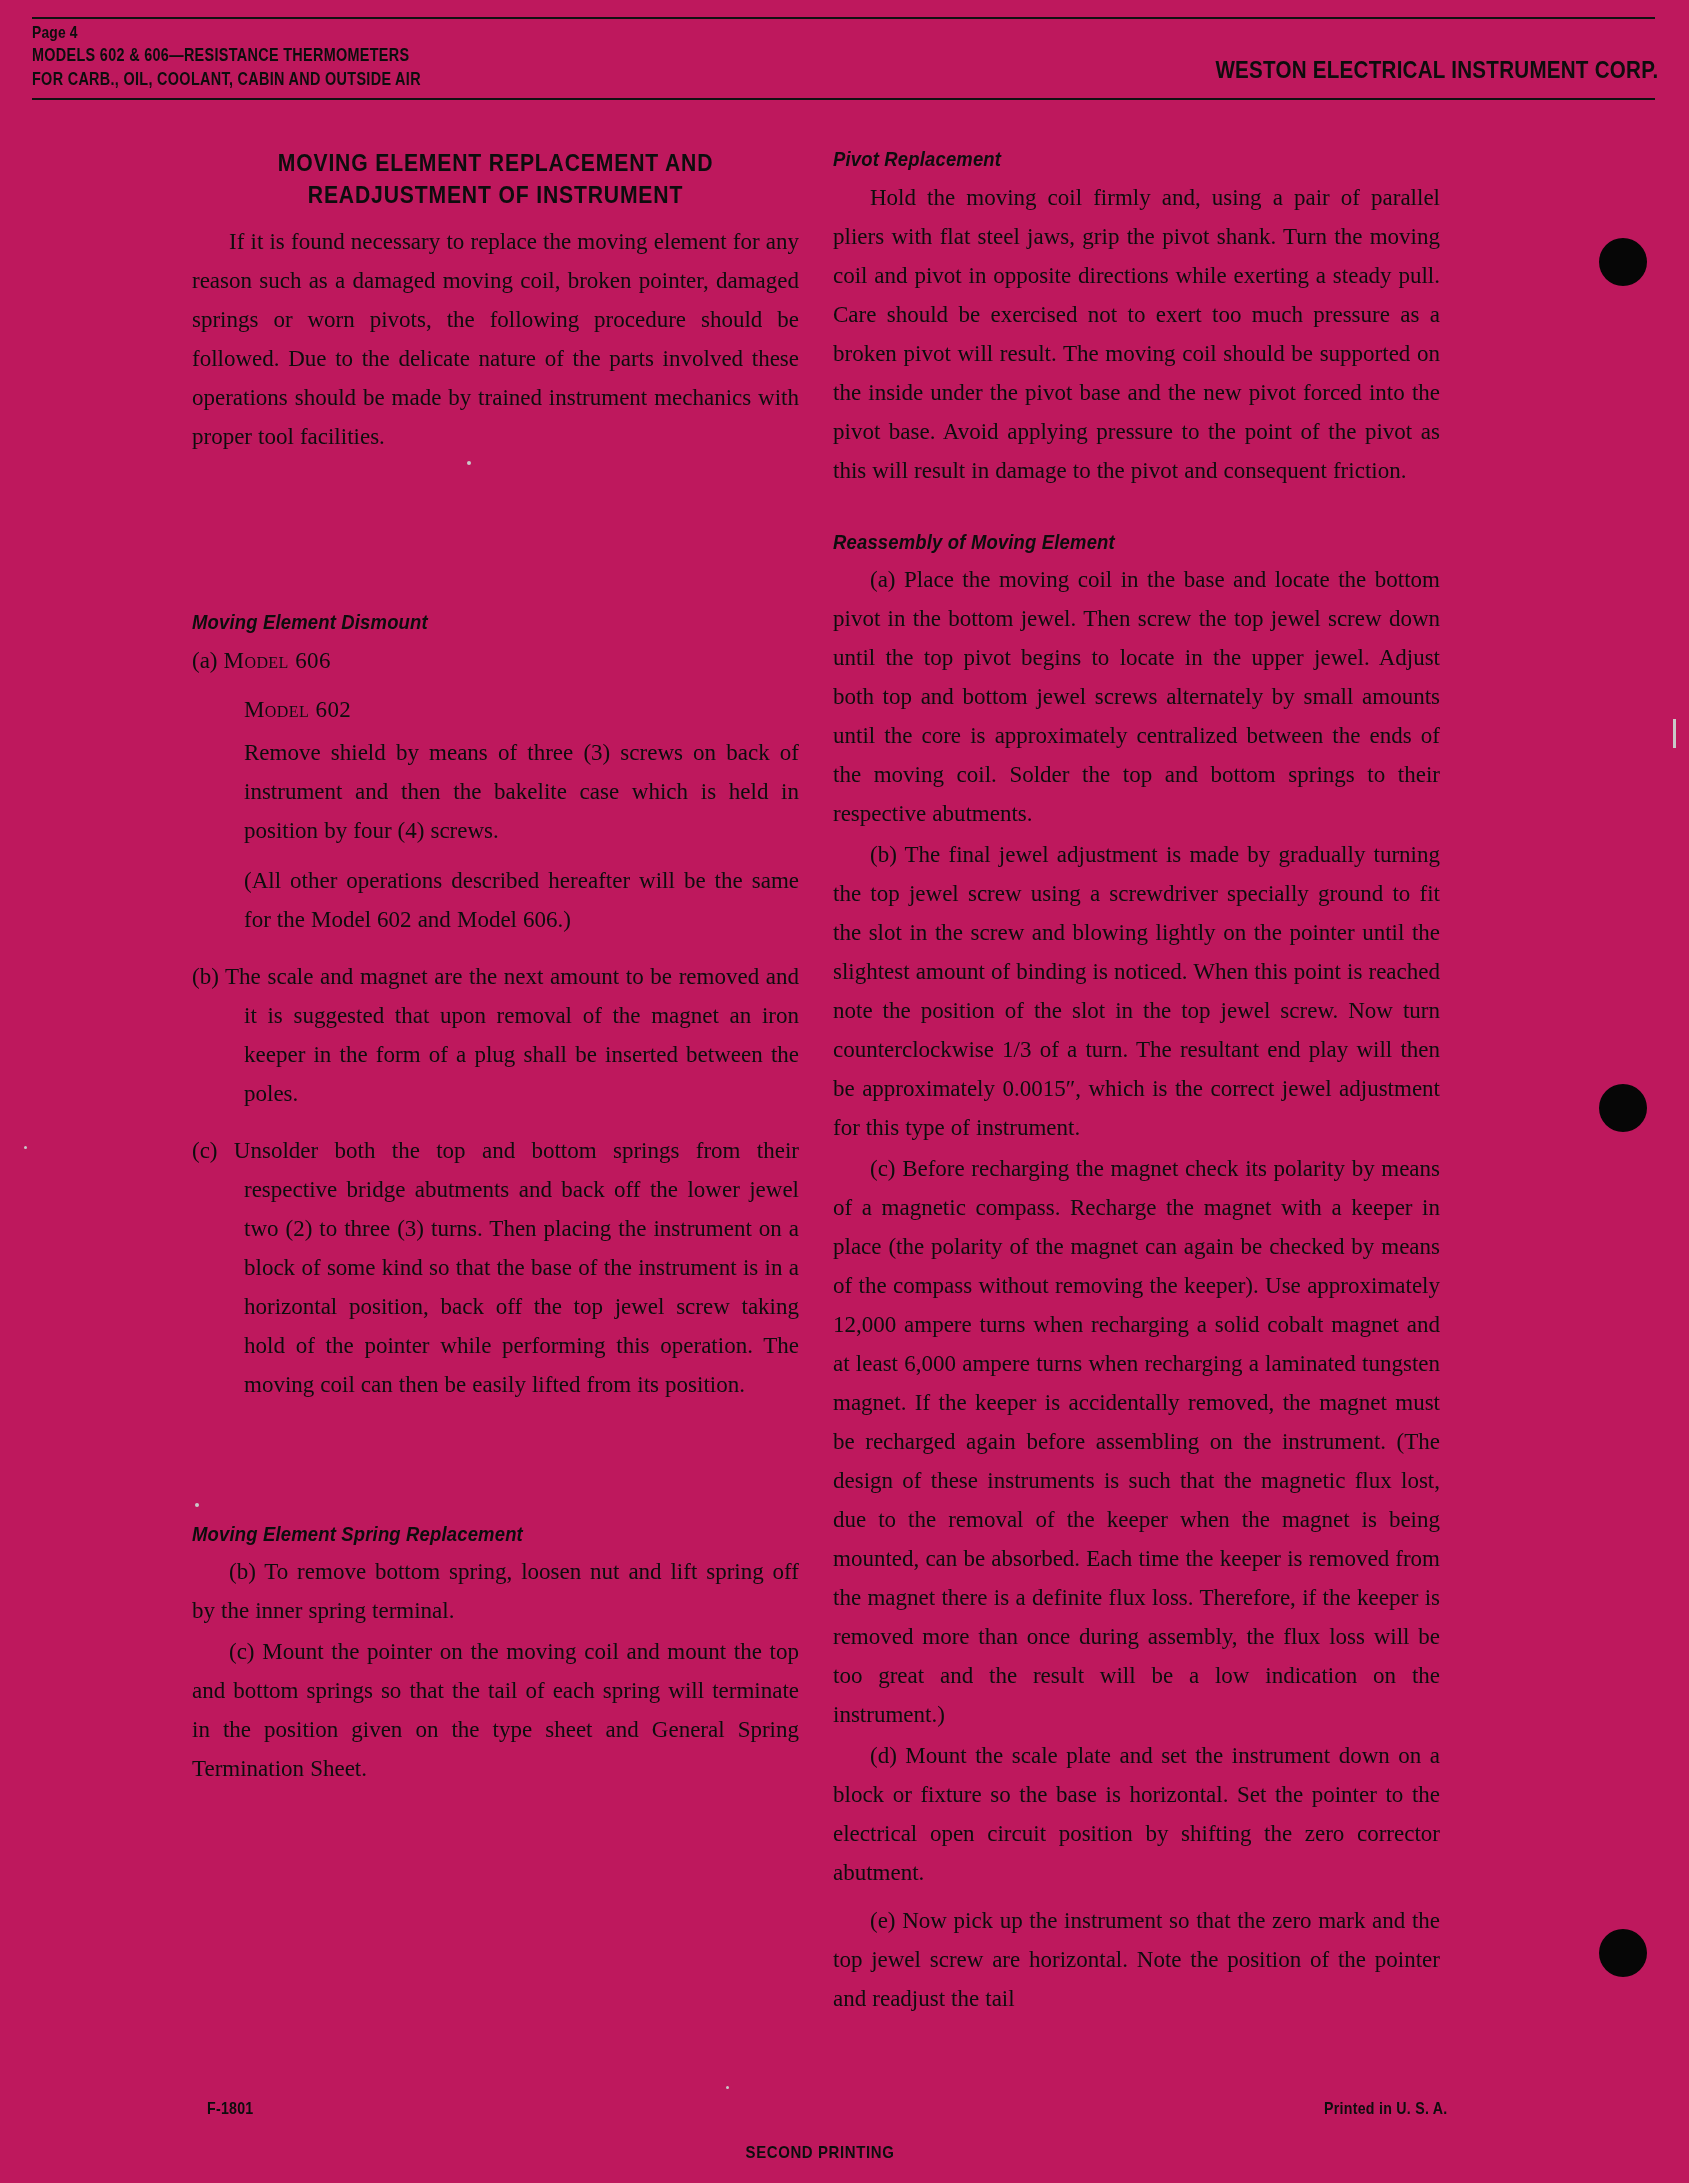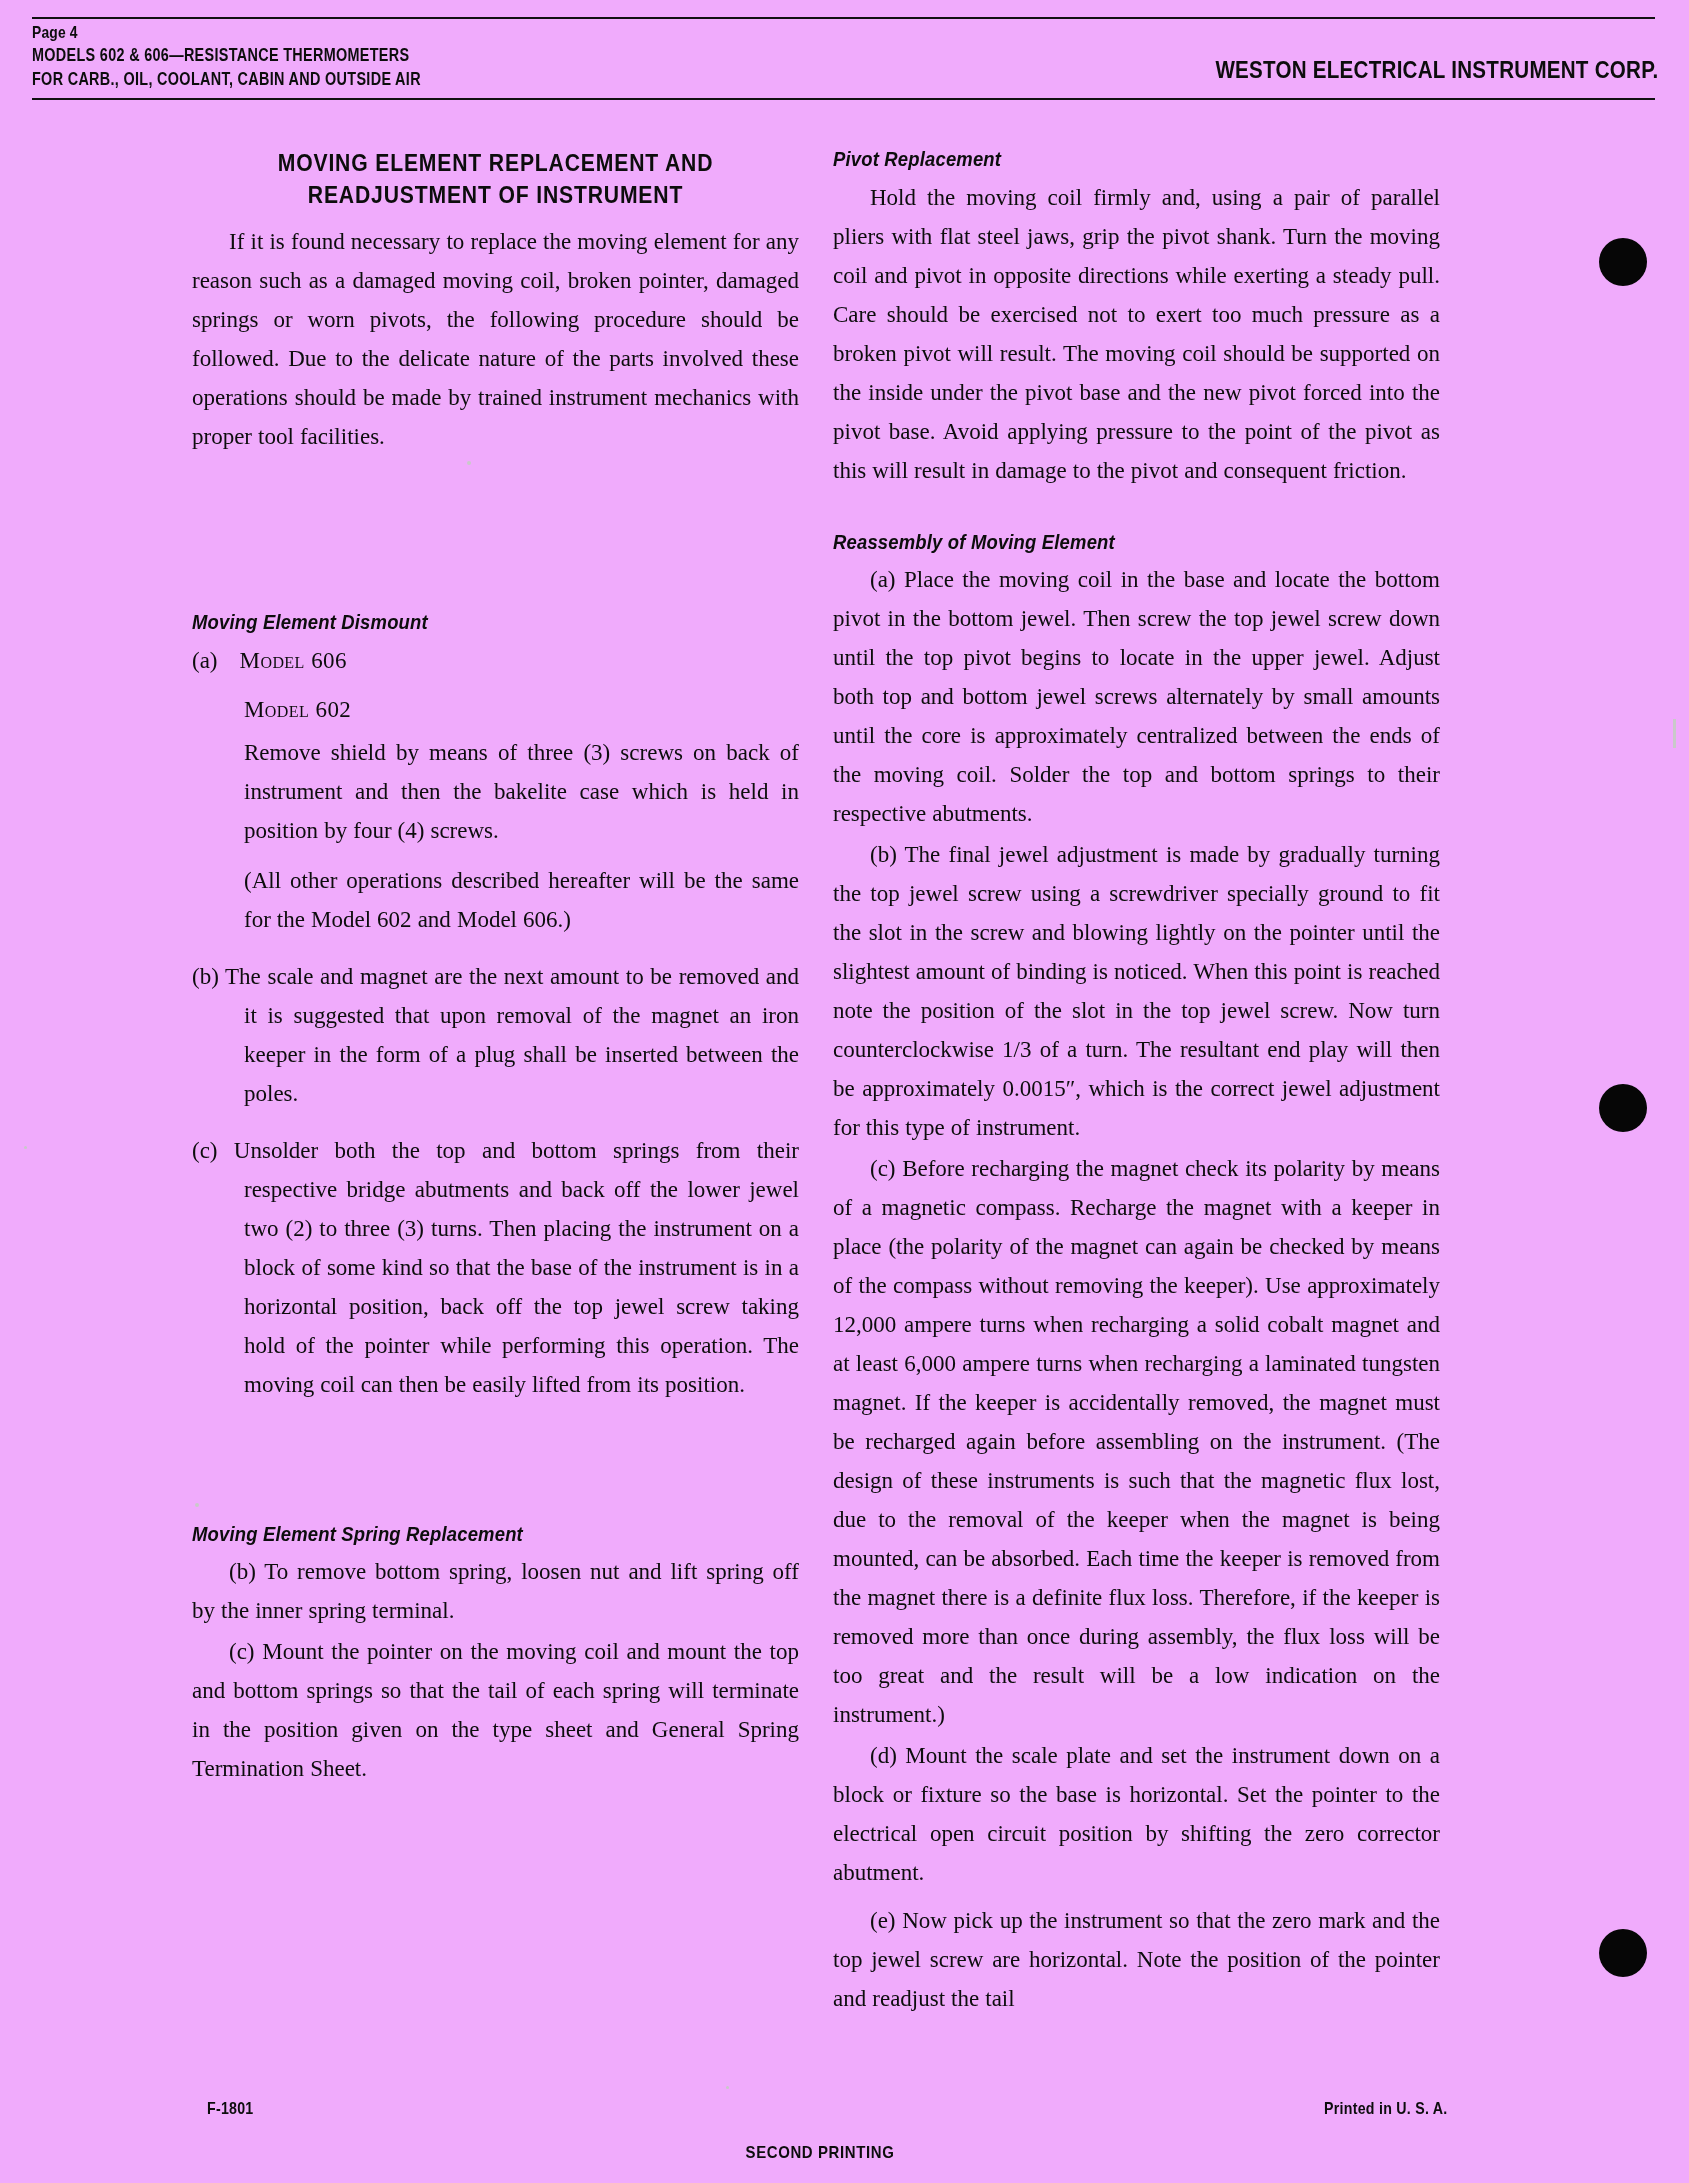--- a/index.html
+++ b/index.html
@@ -5,21 +5,21 @@
 <style>
   html, body {
     margin: 0;
     padding: 0;
     background: #8a8a8a;
   }
   .page {
     position: relative;
     width: 1690px;
     height: 2183px;
-    background: #f0abfc;
+    background: #be185d;
     overflow: hidden;
     font-family: "Liberation Serif", "DejaVu Serif", serif;
     color: #0d0d0d;
     box-sizing: border-box;
   }
 
   
   .header {
     position: absolute;
     left: 32px;
@@ -128,21 +128,20 @@
     padding-left: 52px;
     margin-top: 10.6px;
   }
   p.body.sub-first {
     padding-left: 52px;
     margin-top: 5.3px;
   }
   .smallcaps {
     font-variant: small-caps;
     letter-spacing: 0.4px;
-    margin-left: 16px;
   }
   .gap-sm { height: 16px; }
   .gap-md { height: 38px; }
   .gap-xl { height: 116px; }
   .gap-xxl { height: 152px; }
 
   
   .footer {
     position: absolute;
     left: 192px;

